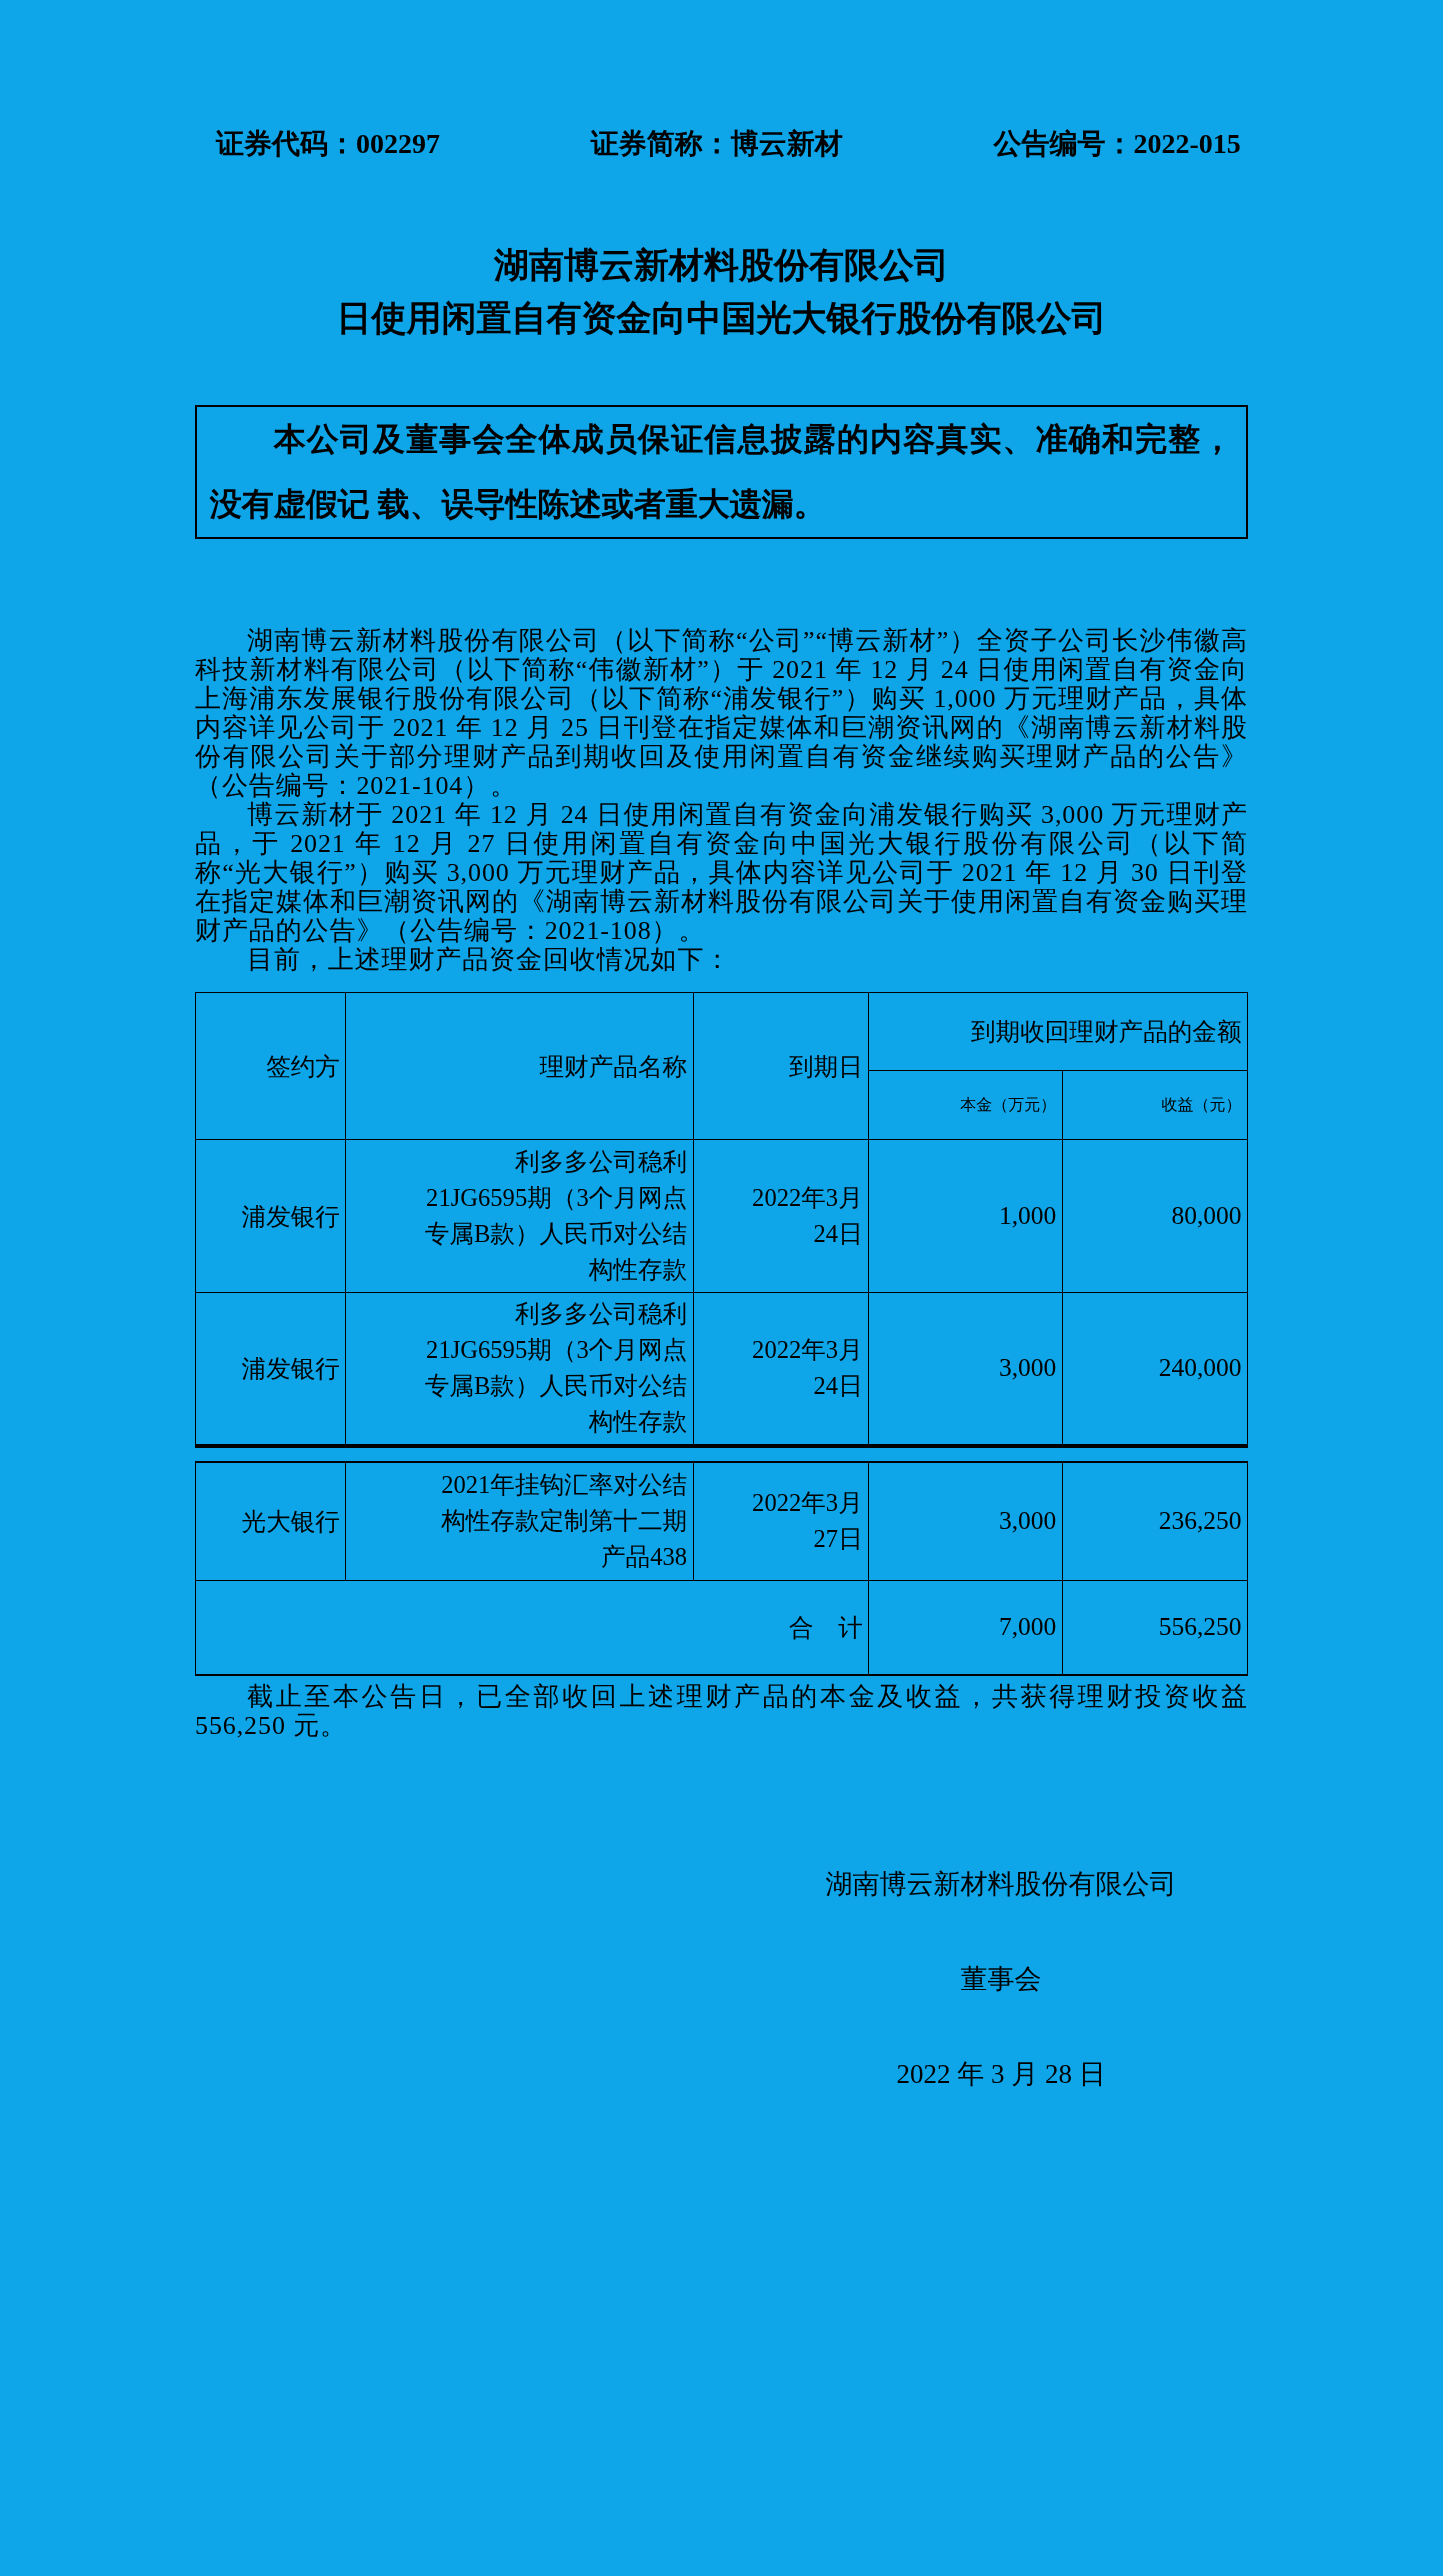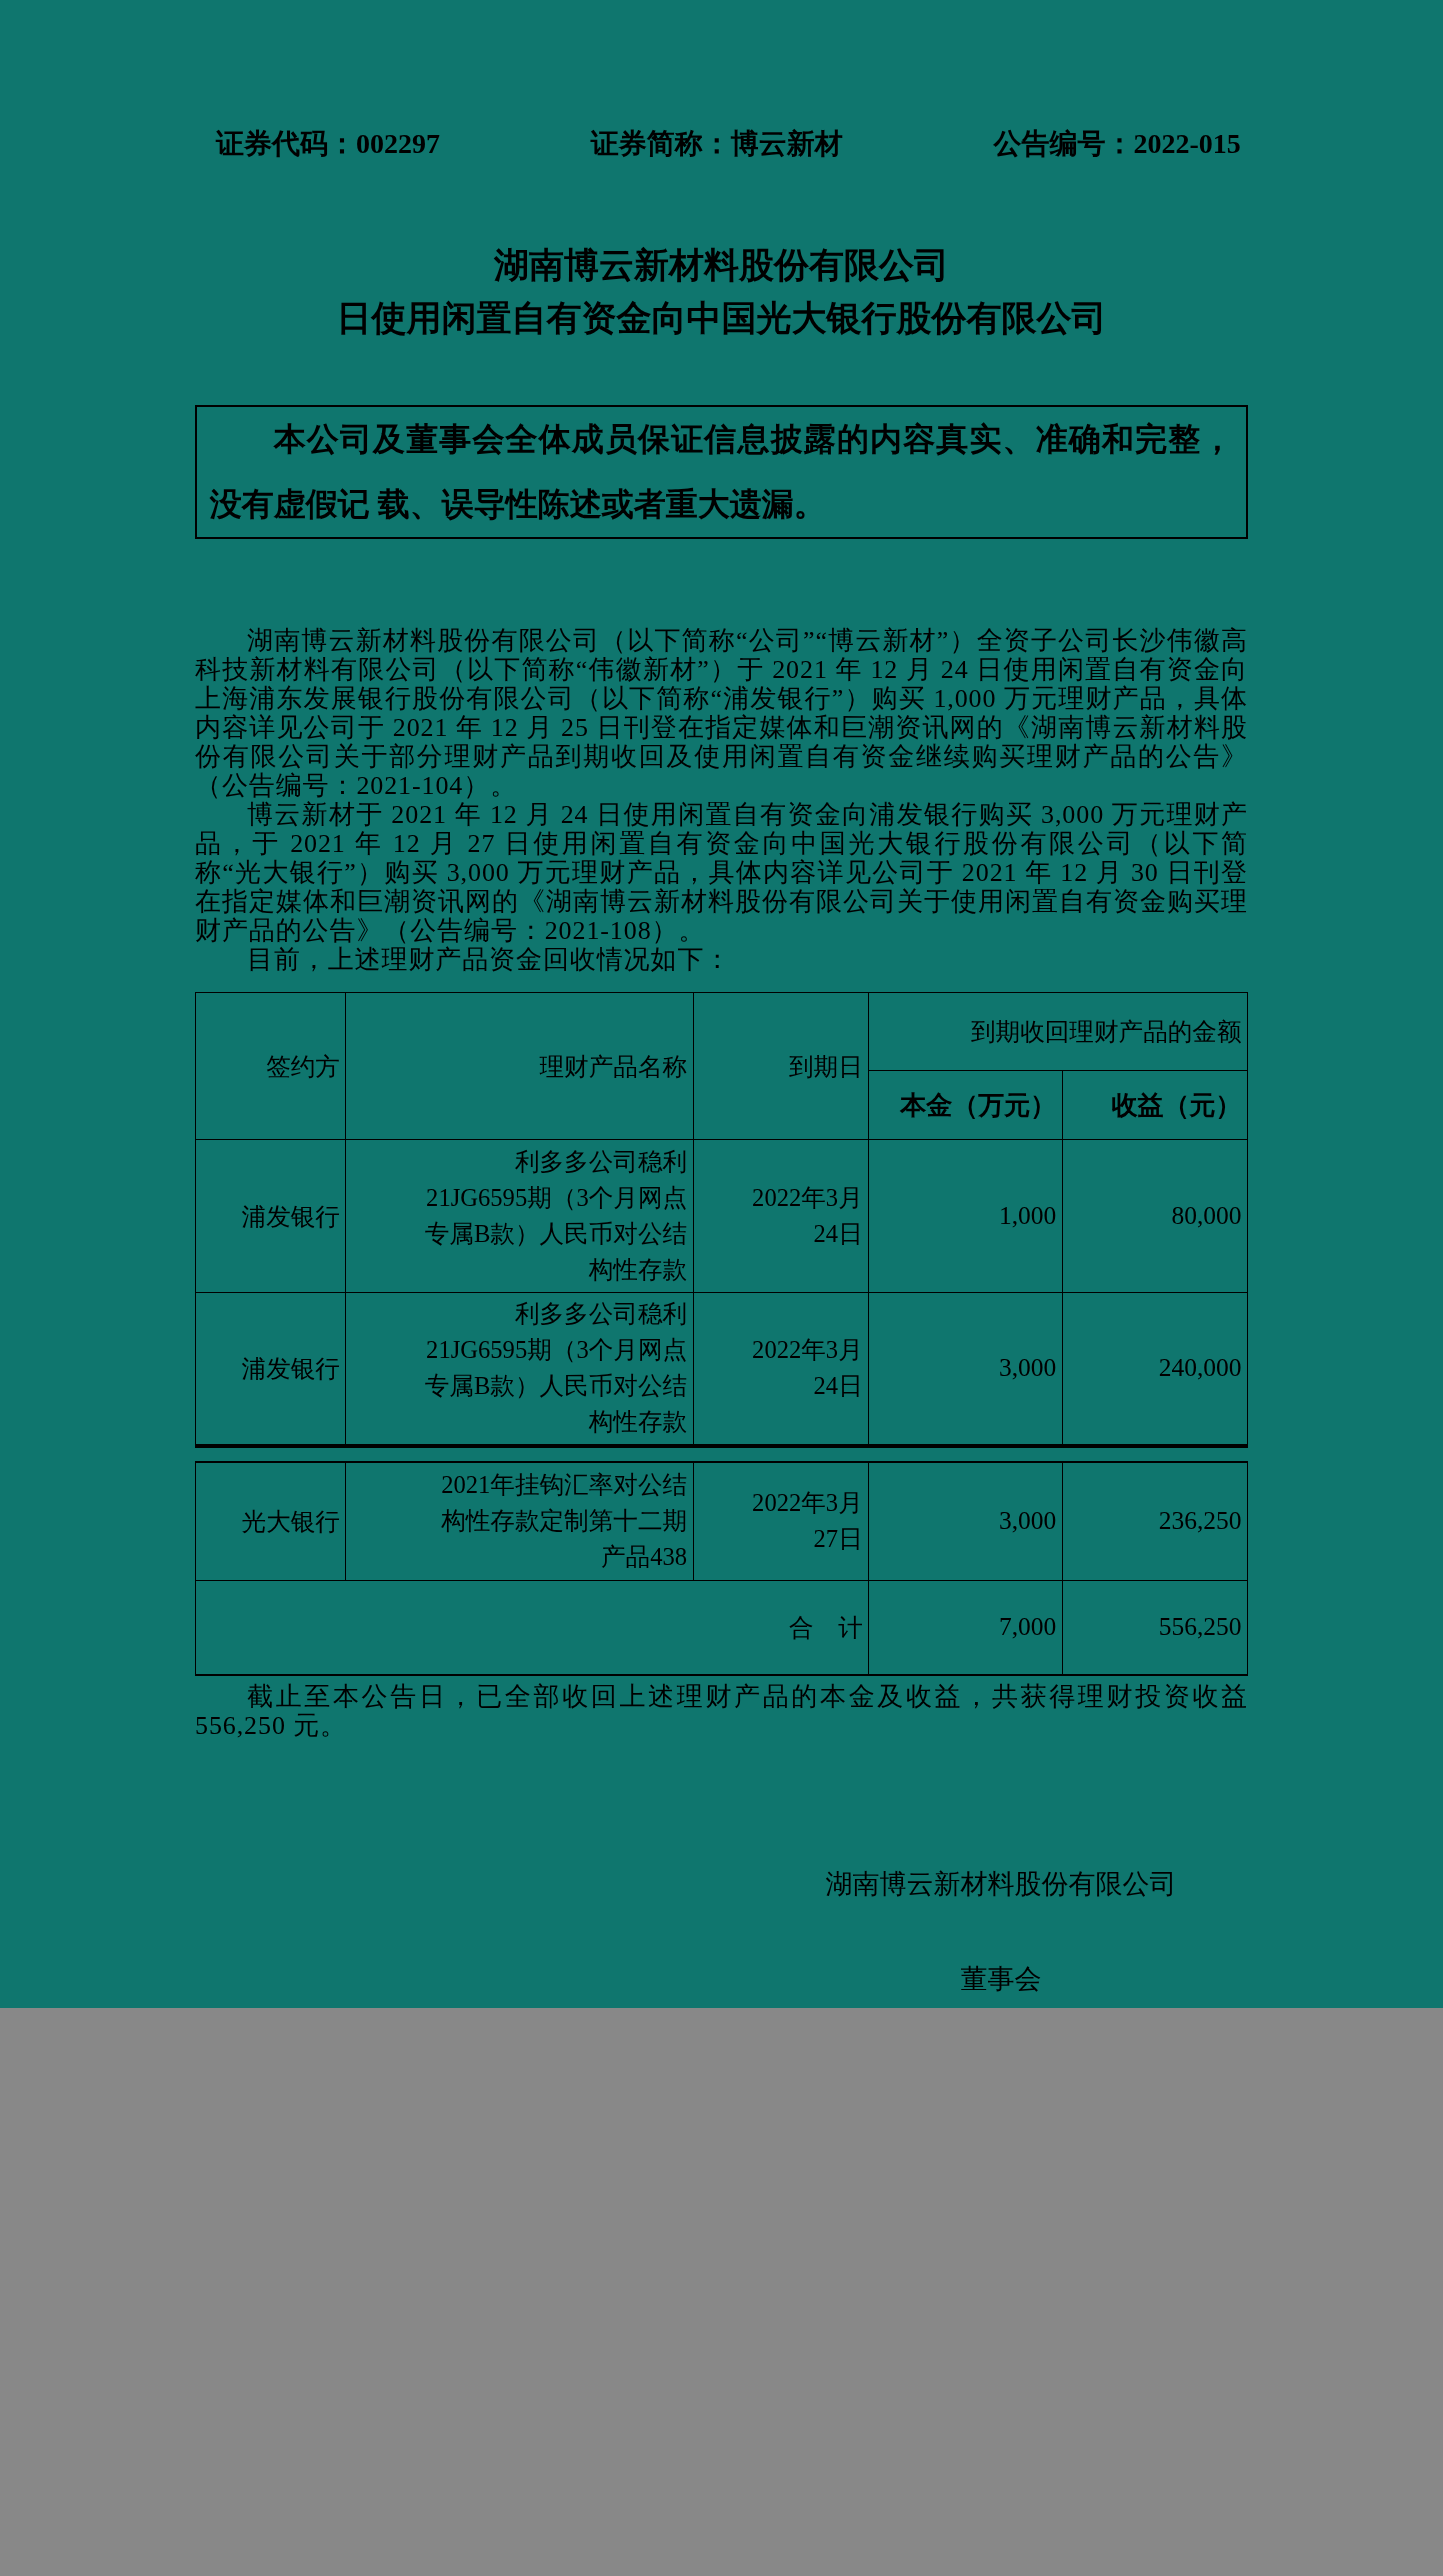--- a/index.html
+++ b/index.html
@@ -1,20 +1,20 @@
 <!DOCTYPE html>
 <html style="font-size:14.5px"><head>
 <meta charset="utf-8">
 <style>
   html,body { margin:0; padding:0; background:#888; }
   .page {
     position:relative;
-    width:1443px; height:2008px;
+    width:1443px; height:2576px;
     margin:0 auto;
-    background:#0f766e;
+    background:#0ea5e9;
     color:#000000;
     font-family:"Liberation Serif","DejaVu Serif",serif;
     overflow:hidden;
   }
   .content {
     padding:125px 195px 0 195px;
   }
 
   
   .doc-header {
@@ -71,21 +71,21 @@
     font-size:24.6px;
   }
   .fin-table td {
     border:1.8px solid #000;
     text-align:right;
     vertical-align:middle;
     padding:1.8px 5.5px;
     overflow:hidden;
   }
   .fin-table .cell-pre { white-space:pre-line; line-height:36px; }
-  .th-row td { font-weight:bold; font-size:26px; }
+  .th-row td { font-weight:normal; font-size:16px; }
   .t1 { margin-top:18px; }
   .t1 tr.hrow1 { height:78px; }
   .t1 tr.hrow2 { height:69px; }
   .t1 tr.drow  { height:153px; }
   .t1 tr:last-child td { border-bottom:4.5px solid #000; }
   .t2 { margin-top:13.6px; }
   .t2 tr.drow   { height:118px; }
   .t2 tr.trow   { height:95px; }
   .t2 tr:first-child td { border-top:2.7px solid #000; }
   .t2 tr:last-child td  { border-bottom:2.7px solid #000; }

